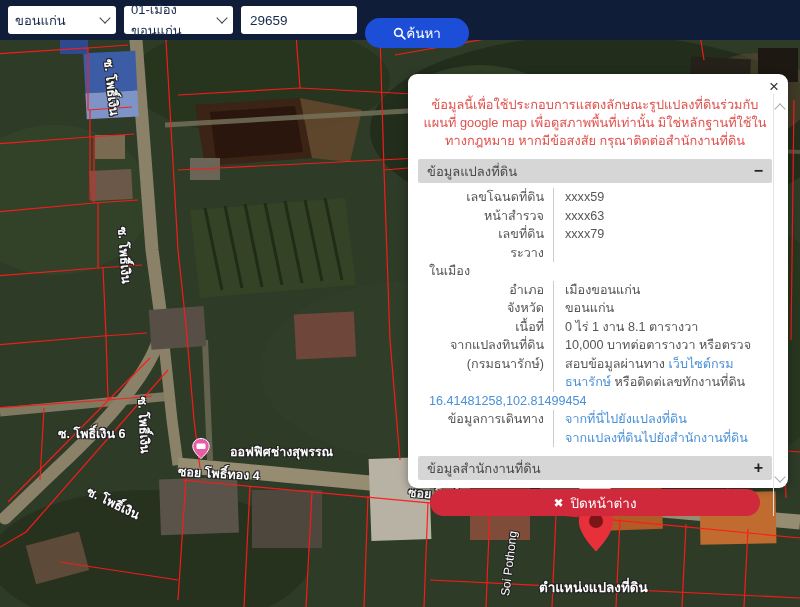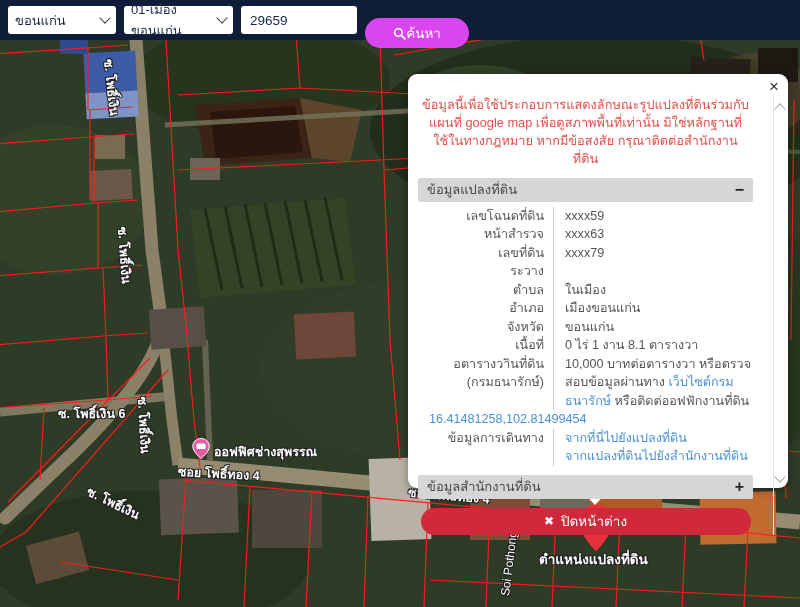--- a/index.html
+++ b/index.html
@@ -7,21 +7,21 @@
   .topbar{position:absolute;left:0;top:0;width:800px;height:40px;background:#101d38;
     display:flex;align-items:center;gap:8px;padding-left:8px;box-sizing:border-box;z-index:50;}
   .select{height:28px;background:#fff;border-radius:3px;display:flex;align-items:center;
     justify-content:space-between;padding:0 7px;font-size:13px;color:#17294a;box-sizing:border-box;}
   .sel-province{width:108px;}
   .sel-amphur{width:109px;justify-content:flex-end;}
   .chev{width:7px;height:7px;border-right:1.6px solid #444;border-bottom:1.6px solid #444;
     transform:rotate(45deg);margin-top:-4px;flex:0 0 auto;}
   .parcel-input{width:116px;height:28px;border:none;border-radius:3px;padding:0 9px;
     font-size:13.5px;color:#17294a;box-sizing:border-box;outline:none;font-family:inherit;}
-  .search-btn{width:104px;height:30px;border:none;border-radius:16px;background:#d946ef;
+  .search-btn{width:104px;height:30px;border:none;border-radius:16px;background:#1d4ed8;
     color:#fff;font-size:13.5px;display:flex;align-items:center;justify-content:center;
     cursor:pointer;font-family:inherit;margin-top:26px;}
   .map{position:absolute;left:0;top:40px;width:800px;height:567px;}
   .maplabel{position:absolute;color:#fff;font-size:12.5px;font-weight:bold;white-space:nowrap;
     text-shadow:-1px -1px 0 #222,1px -1px 0 #222,-1px 1px 0 #222,1px 1px 0 #222;z-index:5;}
   .poi-pin{position:absolute;z-index:5;}
   
   .marker{position:absolute;z-index:6;}
   .marker-label{position:absolute;z-index:6;color:#fff;font-size:13.5px;font-weight:bold;
     text-shadow:-1px -1px 0 #222,1px -1px 0 #222,-1px 1px 0 #222,1px 1px 0 #222;white-space:nowrap;}
@@ -29,21 +29,21 @@
   .popup{position:absolute;left:408px;top:74px;width:380px;height:414px;background:#fff;
     border-radius:9px;box-shadow:0 2px 8px rgba(0,0,0,.35);z-index:20;box-sizing:border-box;}
   .popup-tail{position:absolute;left:578px;top:487px;width:0;height:0;z-index:19;
     border-left:17px solid transparent;border-right:17px solid transparent;border-top:18px solid #fff;}
   .popup-close{position:absolute;top:4px;right:9px;font-size:17px;color:#333;line-height:17px;cursor:pointer;}
   .scrollchev{position:absolute;right:4px;width:7px;height:7px;border-right:1.5px solid #aaa;
     border-bottom:1.5px solid #aaa;}
   .scrollchev.up{top:31px;transform:rotate(-135deg);}
   .scrollchev.down{bottom:7px;transform:rotate(45deg);}
   .popup-content{position:absolute;left:10px;top:20px;width:356px;border-right:1px solid #e4e4e4;
-    padding-right:20px;box-sizing:border-box;}
+    padding-right:1px;box-sizing:border-box;}
   .warning{color:#e0524e;font-size:12.8px;line-height:1.42;text-align:center;padding:2px 4px 0 4px;}
   .section-bar{margin-top:9px;height:24px;background:#d6d6d6;border-radius:2px;display:flex;
     align-items:center;justify-content:space-between;padding:0 9px;font-size:13px;color:#4a4a4a;cursor:pointer;}
   .section-toggle{font-size:16px;font-weight:bold;color:#222;line-height:16px;}
   .ptable{margin-top:5px;font-size:12.6px;color:#555;}
   .prow{display:flex;}
   .plabel{width:126px;text-align:right;padding-right:9px;border-right:1px solid #ccc;
     line-height:18.5px;flex:0 0 auto;}
   .pvalue{padding-left:11px;line-height:18.5px;}
   .link{color:#4a90d9;cursor:pointer;text-decoration:none;}
@@ -179,43 +179,43 @@
     <path d="M726,412 L728,452"></path>
     <path d="M784,418 L786,458"></path>
     <path d="M794,60 L791,300"></path>
   </g>
 </svg>
 
   
   <div class="maplabel" style="left:118px;top:18px;transform:rotate(84deg);transform-origin:left top;">ซ. โพธิ์เงิน</div>
   <div class="maplabel" style="left:132px;top:186px;transform:rotate(86deg);transform-origin:left top;">ซ. โพธิ์เงิน</div>
   <div class="maplabel" style="left:152px;top:356px;transform:rotate(87deg);transform-origin:left top;">ซ. โพธิ์เงิน</div>
-  <div class="maplabel" style="left:58px;top:364px;">ซ. โพธิ์เงิน 6</div>
+  <div class="maplabel" style="left:58px;top:384px;">ซ. โพธิ์เงิน 6</div>
   <div class="maplabel" style="left:92px;top:442px;transform:rotate(26deg);transform-origin:left top;">ซ. โพธิ์เงิน</div>
   <div class="maplabel" style="left:178px;top:424px;transform:rotate(3deg);">ซอย โพธิ์ทอง 4</div>
   <div class="maplabel" style="left:408px;top:446px;transform:rotate(5deg);">ซอย โพธิ์ทอง 4</div>
   <div class="maplabel" style="left:498px;top:555px;transform:rotate(-83deg);transform-origin:left top;font-weight:normal;font-size:12px;">Soi Pothong</div>
 
   
   <div class="poi-pin" style="left:192px;top:398px;">
     <svg width="18" height="21" viewBox="0 0 18 21">
       <path d="M9,0.5 C4.3,0.5 0.8,4 0.8,8.4 C0.8,14 9,20.5 9,20.5 S17.2,14 17.2,8.4 C17.2,4 13.7,0.5 9,0.5 Z" fill="#e85ba5" stroke="#fff" stroke-width="1"></path>
       <rect x="4.5" y="5.5" width="9" height="5.5" rx="1" fill="#fff"></rect>
     </svg>
   </div>
-  <div class="maplabel" style="left:214px;top:402px;">ออฟฟิศช่างสุพรรณ</div>
+  <div class="maplabel" style="left:230px;top:402px;">ออฟฟิศช่างสุพรรณ</div>
 </div>
 
 <div class="marker" style="left:577px;top:503px;">
   <svg width="38" height="50" viewBox="0 0 38 50">
     <path d="M19,1.5 C9.3,1.5 1.8,9 1.8,18.6 C1.8,31.5 19,48.5 19,48.5 S36.2,31.5 36.2,18.6 C36.2,9 28.7,1.5 19,1.5 Z" fill="#e8303a"></path>
     <circle cx="19" cy="18" r="7" fill="#7c1418"></circle>
   </svg>
 </div>
-<div class="marker-label" style="left:539px;top:548px;">ตำแหน่งแปลงที่ดิน</div>
+<div class="marker-label" style="left:539px;top:576px;">ตำแหน่งแปลงที่ดิน</div>
 
 <div class="popup-tail"></div>
 <div class="popup">
   <span class="popup-close">×</span>
   <span class="scrollchev up"></span>
   <span class="scrollchev down"></span>
 
   <div class="popup-content">
     <div class="warning">ข้อมูลนี้เพื่อใช้ประกอบการแสดงลักษณะรูปแปลงที่ดินร่วมกับแผนที่ google map เพื่อดูสภาพพื้นที่เท่านั้น มิใช่หลักฐานที่ใช้ในทางกฎหมาย หากมีข้อสงสัย กรุณาติดต่อสำนักงานที่ดิน</div>
 
@@ -234,45 +234,44 @@
         <div class="pvalue">xxxx63</div>
       </div>
       <div class="prow">
         <div class="plabel">เลขที่ดิน</div>
         <div class="pvalue">xxxx79</div>
       </div>
       <div class="prow">
         <div class="plabel">ระวาง</div>
       </div>
       <div class="prow">
-        <div class="plabel">ตำบล</div>
         <div class="pvalue">ในเมือง</div>
       </div>
       <div class="prow">
         <div class="plabel">อำเภอ</div>
         <div class="pvalue">เมืองขอนแก่น</div>
       </div>
       <div class="prow">
         <div class="plabel">จังหวัด</div>
         <div class="pvalue">ขอนแก่น</div>
       </div>
       <div class="prow">
         <div class="plabel">เนื้อที่</div>
         <div class="pvalue">0 ไร่ 1 งาน 8.1 ตารางวา</div>
       </div>
 
       <div class="prow">
         <div class="plabel">
-          <span>อตารางวาินที่ดิน</span><br>
+          <span>จากแปลงทินที่ดิน</span><br>
           <span>(กรมธนารักษ์)</span>
         </div>
         <div class="pvalue" style="width:212px;">
           <span>10,000 บาทต่อตารางวา หรือตรวจสอบข้อมูลผ่านทาง</span>
           <span class="link">เว็บไซต์กรมธนารักษ์</span>
-          <span>หรือติดต่ออฟฟักงานที่ดิน</span>
+          <span>หรือติดต่เลขทักงานที่ดิน</span>
         </div>
       </div>
 
       <div class="prow">
         <div class="pvalue">
           <span class="link">16.41481258,102.81499454</span>
         </div>
       </div>
 
       <div class="prow">

